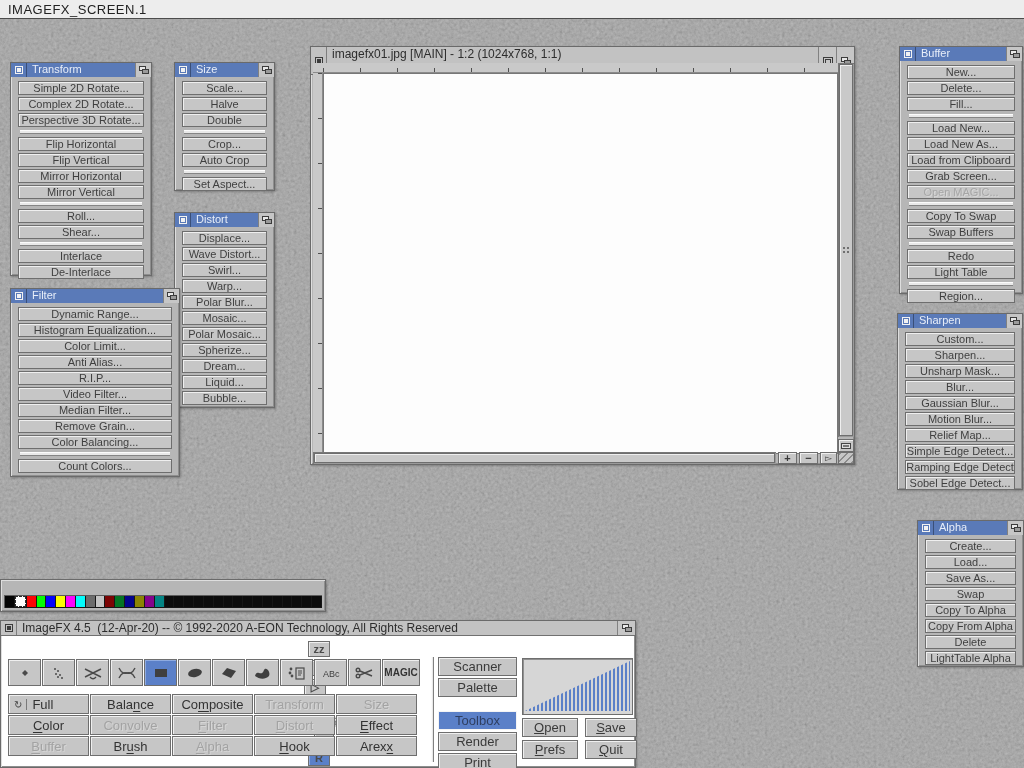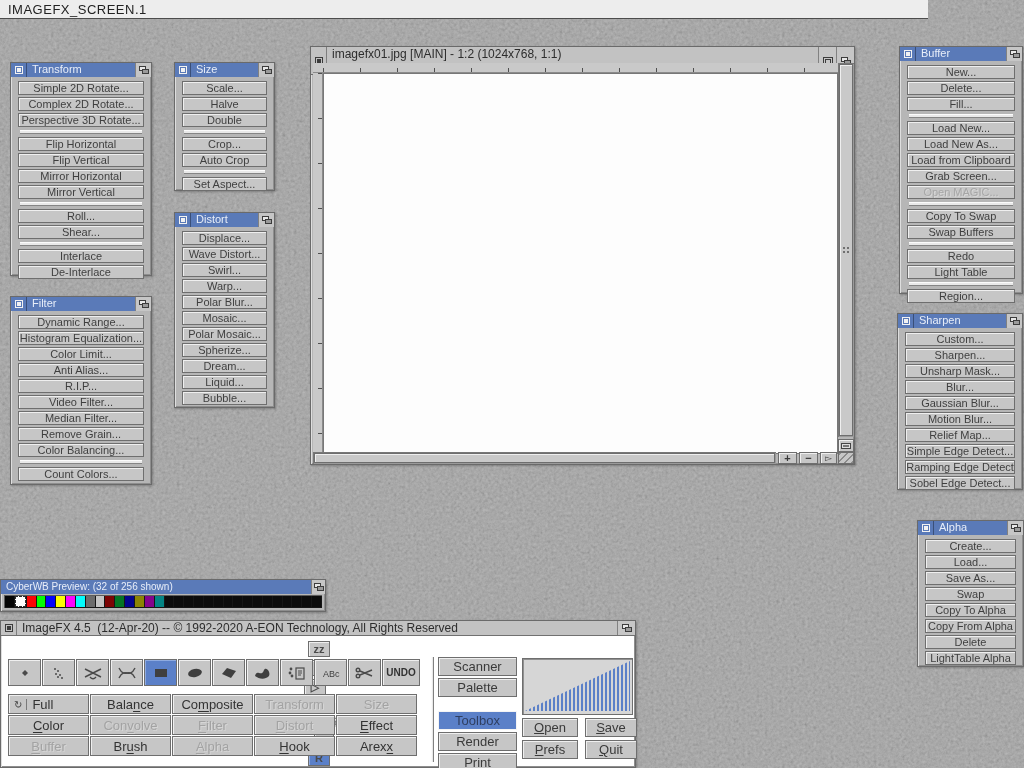--- a/index.html
+++ b/index.html
@@ -6,21 +6,21 @@
   html,body { width:1024px; height:768px; }
   body {
     position:relative; overflow:hidden; background:#9d9d9d;
     font-family:"Liberation Sans", sans-serif; color:#2e2e2e;
     -webkit-font-smoothing:none;
   }
   .bgtex { position:absolute; left:0; top:0; z-index:0; }
 
   
   .screenbar {
-    position:absolute; left:0; top:0; width:928px; height:19px; z-index:5;
+    position:absolute; left:0; top:0; width:1024px; height:19px; z-index:5;
     background:#ededed; border-bottom:1px solid #4c4c4c;
     display:flex; align-items:center; padding-left:8px;
     font-size:13px; color:#222; letter-spacing:0.5px;
   }
 
   
   .win {
     position:absolute; z-index:10; background:#b6b6b6;
     border:1px solid #6a6a6a;
     box-shadow: inset 1px 1px 0 #dedede, inset -1px -1px 0 #8e8e8e, 1px 1px 2px rgba(0,0,0,.25);
@@ -231,21 +231,21 @@
       <div class="pbtn">Polar Blur...</div>
       <div class="pbtn">Mosaic...</div>
       <div class="pbtn">Polar Mosaic...</div>
       <div class="pbtn">Spherize...</div>
       <div class="pbtn">Dream...</div>
       <div class="pbtn">Liquid...</div>
       <div class="pbtn">Bubble...</div>
     </div>
 </div>
 
-<div class="win" style="left:10px;top:296px;width:142px;height:189px">
+<div class="win" style="left:10px;top:288px;width:170px;height:189px">
   <div class="tbar blue">
     <span class="gad">
         <span class="cbox"></span>
       </span>
     <span class="ttext">Filter</span>
     <span class="gad right">
         <span class="depthico">
           <i></i>
           <i></i>
         </span>
@@ -389,29 +389,20 @@
   <div class="scrolltrack" style="left:2px;top:405px;width:463px;height:12px">
     <div class="thumb" style="left:1px;right:1px;top:1px;bottom:1px"></div>
   </div>
   <div class="btn" style="position:absolute;left:467px;top:405px;width:19px;height:12px;font-size:11px;font-weight:bold">+</div>
   <div class="btn" style="position:absolute;left:488px;top:405px;width:19px;height:12px;font-size:11px;font-weight:bold">−</div>
   <div class="btn" style="position:absolute;left:509px;top:405px;width:17px;height:12px;font-size:9px">▻</div>
   <div class="corner" style="left:527px;top:405px;width:16px;height:12px"></div>
 </div>
 
 <div class="win" style="left:0px;top:579px;width:326px;height:33px">
-  <div class="tbar blue" style="font-size:10px">
-    <span class="ttext">CyberWB Preview: (32 of 256 shown)</span>
-    <span class="gad right" style="width:14px">
-        <span class="depthico">
-          <i></i>
-          <i></i>
-        </span>
-      </span>
-  </div>
   <div class="swatchrow">
 
   <div class="swatch" style="background: rgb(4, 4, 4);"></div>
       <div class="swatch sel" style="background: rgb(255, 255, 255);"></div>
       <div class="swatch" style="background: rgb(252, 4, 4);"></div>
       <div class="swatch" style="background: rgb(4, 252, 4);"></div>
       <div class="swatch" style="background: rgb(4, 4, 252);"></div>
       <div class="swatch" style="background: rgb(252, 252, 4);"></div>
       <div class="swatch" style="background: rgb(252, 4, 252);"></div>
       <div class="swatch" style="background: rgb(4, 252, 252);"></div>
@@ -540,21 +531,21 @@
           <text x="4" y="13" font-size="9" fill="#3f3f3f" font-family="Liberation Sans, sans-serif">ABc</text>
         </svg>
       </div>
     <div class="btn tool">
       <svg width="24" height="18" viewBox="0 0 24 18" stroke="#4a4a4a" fill="none" stroke-width="1.4">
           <circle cx="5" cy="6" r="1.8"></circle>
           <circle cx="5" cy="12" r="1.8"></circle>
           <path d="M7 7 L19 12 M7 11 L19 6"></path>
         </svg>
       </div>
-    <div class="btn tool undo">UNDO</div>
+    <div class="btn tool undo">MAGIC</div>
   </div>
 
   <div class="menugrid">
 
   <div class="btn gbtn hasicon">Full</div>
       <div class="btn gbtn">Bala<u>n</u>ce</div>
       <div class="btn gbtn">Co<u>m</u>posite</div>
       <div class="btn gbtn ghost">Transform</div>
       <div class="btn gbtn ghost">Size</div>
       <div class="btn gbtn"><u>C</u>olor</div>

